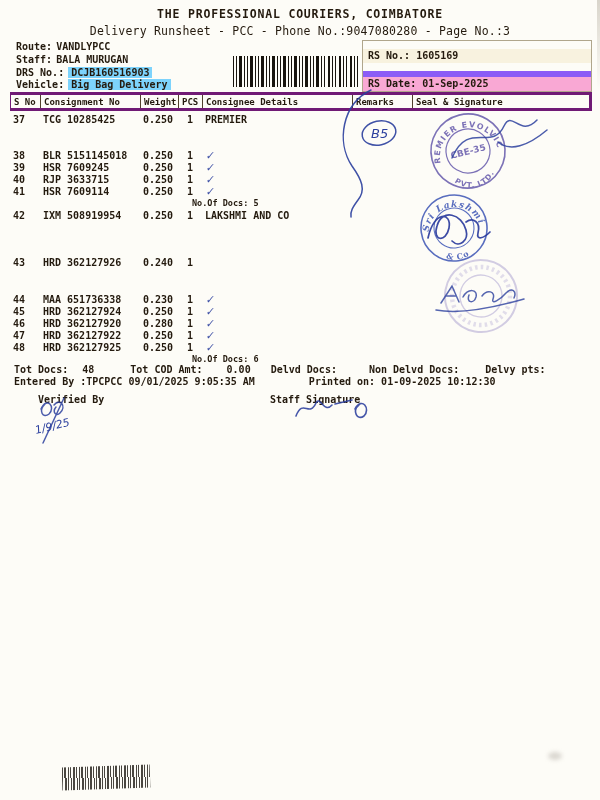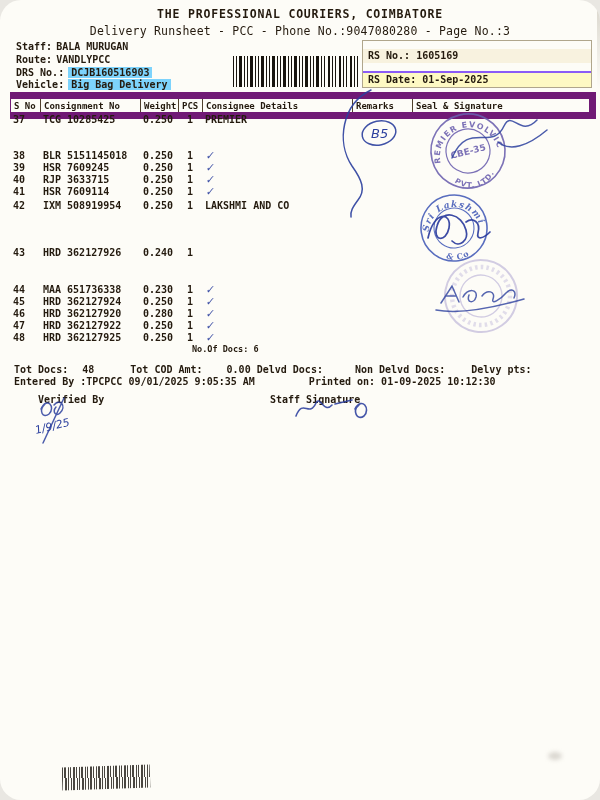--- a/index.html
+++ b/index.html
@@ -1,48 +1,48 @@
 <!DOCTYPE html>
 <html><head>
 <meta charset="utf-8">
 <style>
   html,body { margin:0; padding:0; background:#e9e7e2; }
   .page {
     position:relative; width:600px; height:800px; margin:0 auto;
     background:#fdfcf7; overflow:hidden;
-    font-family:"DejaVu Sans Mono", monospace; color:#241a0e;border-radius:21px;
+    font-family:"DejaVu Sans Mono", monospace; color:#241a0e;
   }
   .doc-header { position:absolute; top:7px; left:0; width:100%; text-align:center; }
   .company  { font-size:11.5px; font-weight:700; letter-spacing:0.8px; }
   .subtitle { font-size:11.5px; font-weight:400; letter-spacing:0.2px; margin-top:3px; }
 
   .info-left { position:absolute; left:16px; top:41px; font-size:10px; font-weight:700; line-height:12.8px; }
   .info-left .val { margin-left:4px; }
   .hl { background:#7dd3fc; padding:0 3px; }
 
   .rs-box { position:absolute; left:362px; top:40px; width:228px; border:1px solid #b0a68c;
             font-size:10px; font-weight:700; }
   .rs-row { padding:1px 5px; height:12px; line-height:12px; background:#f8f2df;margin-top:8px; }
-  .rs-row + .rs-row { border-top:2px solid #8b5cf6; background:#fef9c3; }
+  .rs-row + .rs-row { border-top:6px solid #8b5cf6; background:#f9a8d4; }
 
   .barcode { background-repeat:repeat-x; }
   .barcode-top { position:absolute; left:233px; top:56px; width:126px; height:31px;
     background-image:repeating-linear-gradient(90deg,
       #18140e 0px,#18140e 1.5px, transparent 1.5px,transparent 3px,
       #18140e 3px,#18140e 4px, transparent 4px,transparent 6.5px,
       #18140e 6.5px,#18140e 9.5px, transparent 9.5px,transparent 11px); }
   .barcode-bottom { position:absolute; left:62px; top:766px; width:88px; height:23px; transform:rotate(-2deg);
     background-image:repeating-linear-gradient(90deg,
       #2a2620 0px,#2a2620 1px, transparent 1px,transparent 2.5px,
       #2a2620 2.5px,#2a2620 4.5px, transparent 4.5px,transparent 6px,
       #2a2620 6px,#2a2620 7px, transparent 7px,transparent 8.5px); opacity:.85; }
 
   .table-head { position:absolute; left:10px; top:92px; width:578px;
     display:grid; grid-template-columns:30px 100px 38px 24px 150px 60px 1fr;
-    border:7px solid #701a75; border-left-width:1px;
+    border:3px solid #701a75; border-left-width:1px;
     font-size:9px; font-weight:700; }
   .th { padding:2px 2px 1px 3px; }
   .th:not(:last-child) { border-right:1px solid #50402c; }
 
   .table-body { position:absolute; left:10px; top:110px; width:578px; font-size:10px; font-weight:700; }
   .row { display:grid; grid-template-columns:30px 100px 38px 24px 1fr; height:12px; line-height:12px; }
   .td { padding-left:3px; white-space:nowrap; }
   .tc3 { text-align:center; padding-left:0; }
   .pen-check { color:#2b3f9e; font-weight:400; font-size:11px; display:inline-block;
     transform:skewX(-12deg) rotate(-6deg); margin:0 8px 0 1px; opacity:.9;
@@ -63,24 +63,24 @@
 
 <div class="page">
 
   <div class="doc-header">
     <div class="company">THE PROFESSIONAL COURIERS, COIMBATORE</div>
     <div class="subtitle">Delivery Runsheet - PCC - Phone No.:9047080280 - Page No.:3</div>
   </div>
 
   <div class="info-left">
     <div>
+      <span>Route:</span><span class="val">VANDLYPCC</span>
+    </div>
+    <div>
       <span>Staff:</span><span class="val">BALA MURUGAN</span>
-    </div>
-    <div>
-      <span>Route:</span><span class="val">VANDLYPCC</span>
     </div>
     <div>
       <span>DRS No.:</span><span class="val hl">DCJB160516903</span>
     </div>
     <div>
       <span>Vehicle:</span><span class="val hl">Big Bag Delivery</span>
     </div>
   </div>
 
   <div class="rs-box">
@@ -134,20 +134,21 @@
         <div class="td tc3">1</div>
         <div class="td tc4"><span class="pen-check">✓</span><span></span></div>
       </div>
       <div class="row">
         <div class="td tc0">41</div>
         <div class="td tc1">HSR 7609114</div>
         <div class="td tc2">0.250</div>
         <div class="td tc3">1</div>
         <div class="td tc4"><span class="pen-check">✓</span><span></span></div>
       </div>
+      <div class="docs-note">No.Of Docs: 5</div>
       <div class="row" style="margin-top: 2px;">
         <div class="td tc0">42</div>
         <div class="td tc1">IXM 508919954</div>
         <div class="td tc2">0.250</div>
         <div class="td tc3">1</div>
         <div class="td tc4"><span>LAKSHMI AND CO</span></div>
       </div>
       <div class="row" style="margin-top: 35px;">
         <div class="td tc0">43</div>
         <div class="td tc1">HRD 362127926</div>
@@ -190,21 +191,21 @@
         <div class="td tc4"><span class="pen-check">✓</span><span></span></div>
       </div>
       <div class="docs-note">No.Of Docs: 6</div>
     </div>
 
   <div class="line" style="top:364px">
     <span>Tot Docs:</span>
     <span style="margin-left:8px">48</span>
     <span style="margin-left:30px">Tot COD Amt:</span>
     <span style="margin-left:18px">0.00</span>
-    <span style="">Delvd Docs:</span>
+    <span style="margin-left:14px">Delvd Docs:</span>
     <span style="margin-left:26px">Non Delvd Docs:</span>
     <span style="margin-left:20px">Delvy pts:</span>
   </div>
 
   <div class="line" style="top:376px">
     <span>Entered By :TPCPCC 09/01/2025 9:05:35 AM</span>
     <span style="margin-left:48px">Printed on: 01-09-2025 10:12:30</span>
   </div>
 
   <div class="footer-label" style="left:38px; top:394px">Verified By</div>

